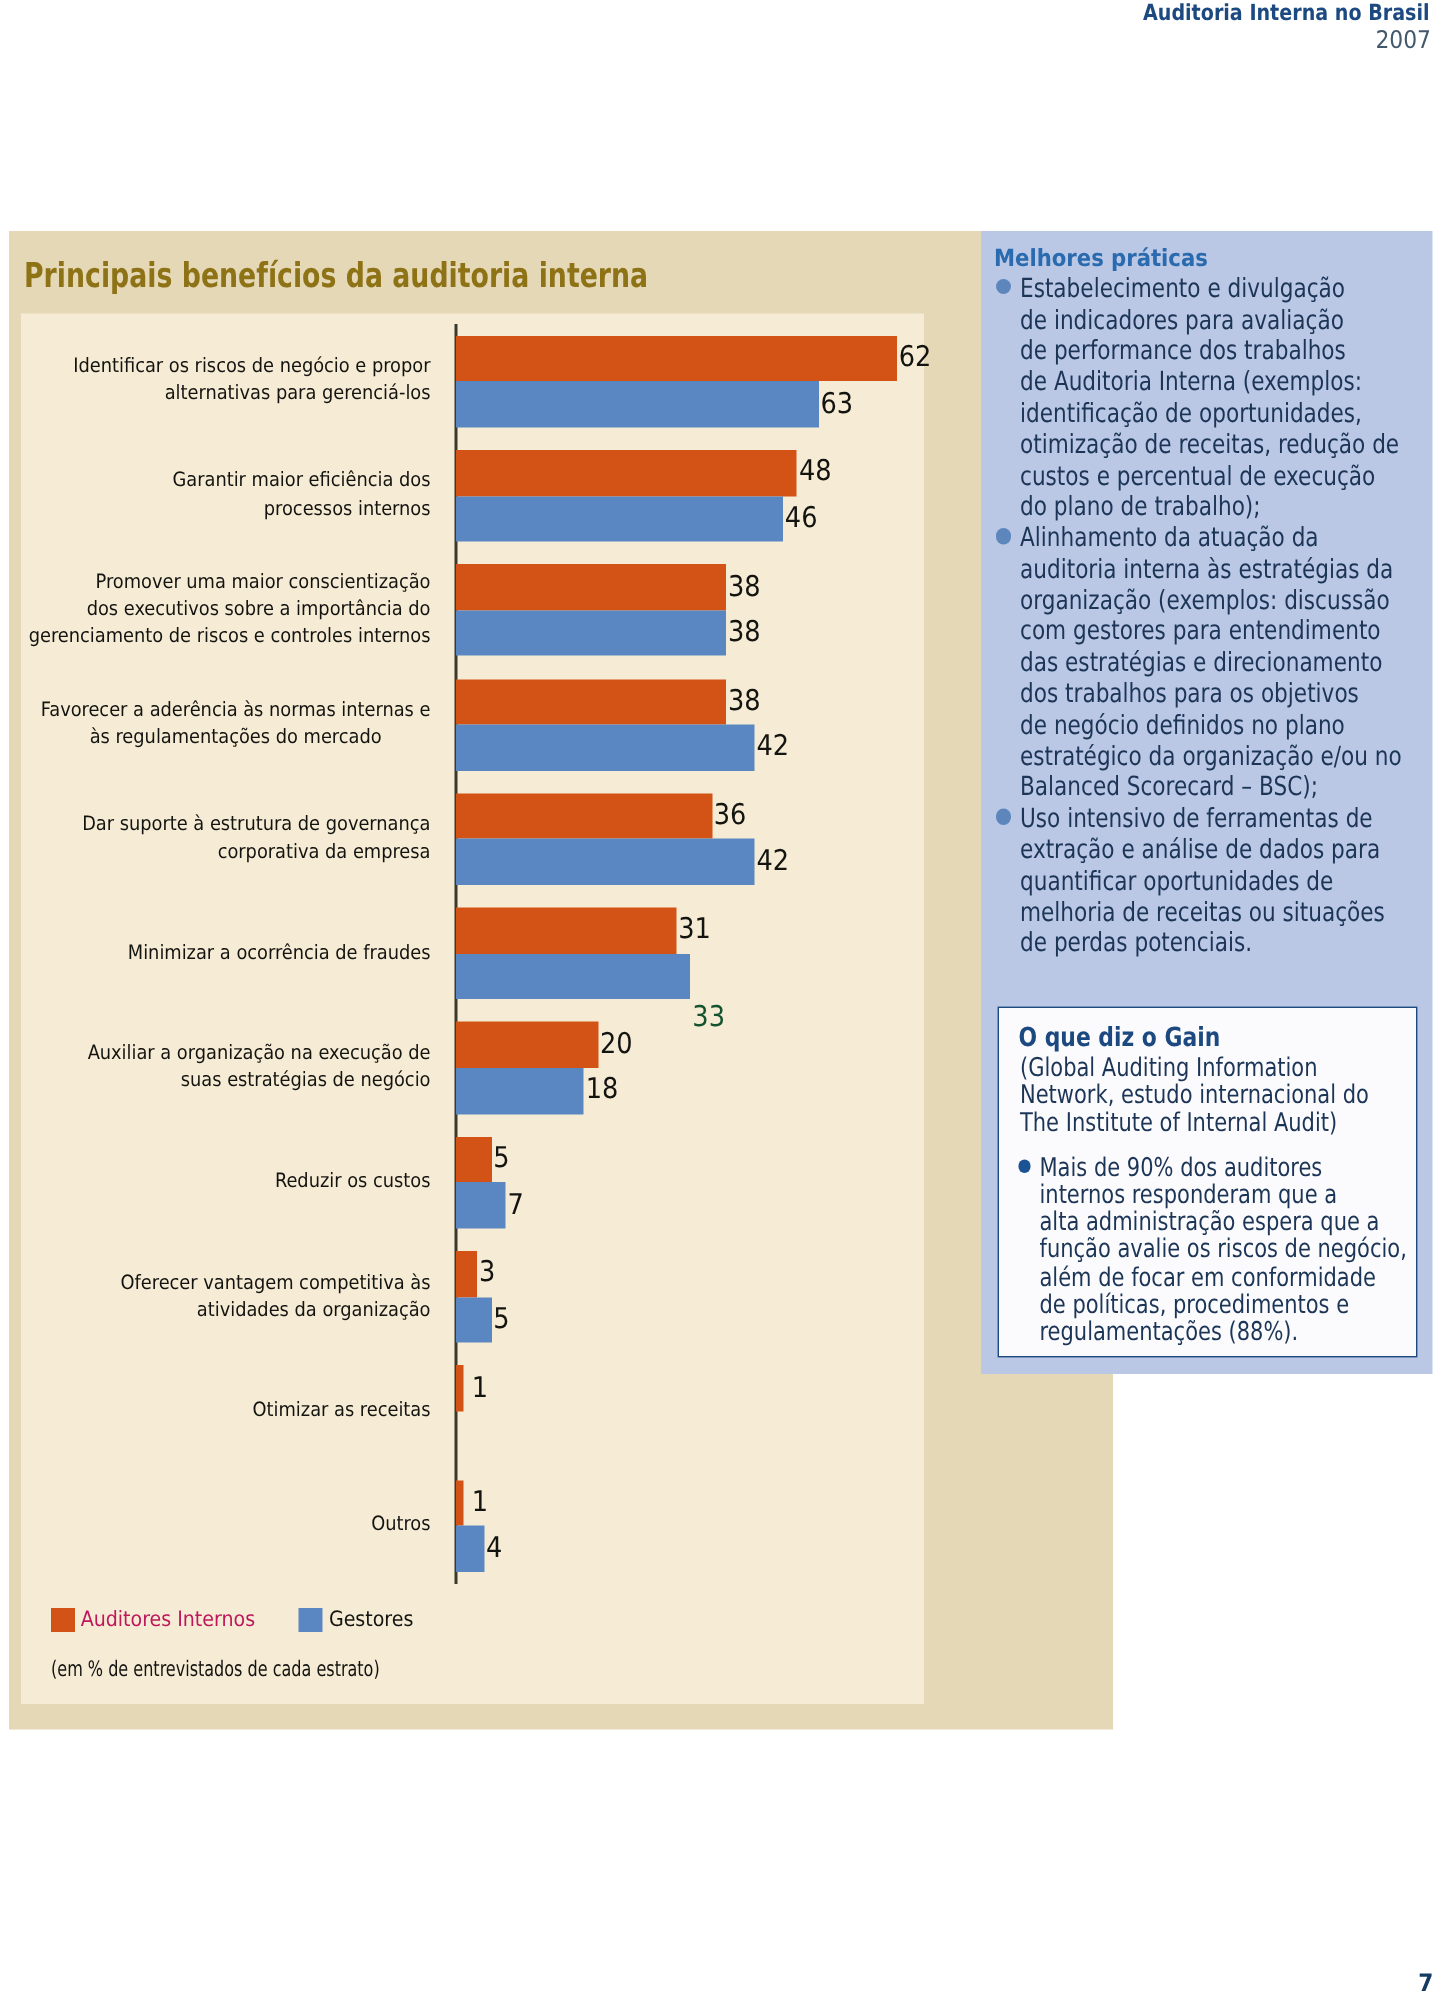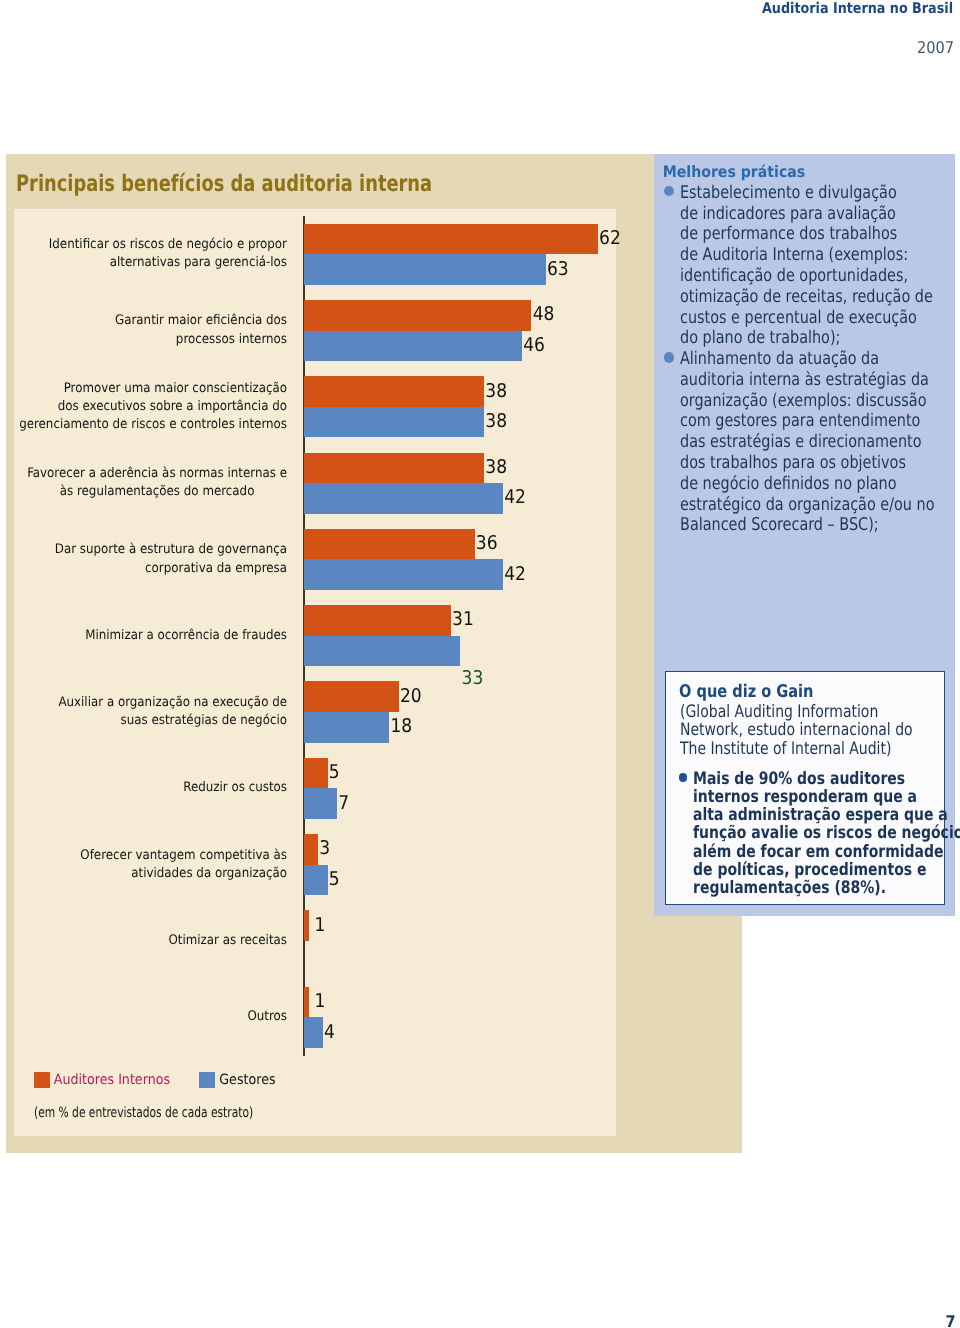--- a/index.html
+++ b/index.html
@@ -66,33 +66,33 @@
   
   #gain{position:absolute;left:11px;top:517px;width:280.5px;height:233.5px;
     background:#fbfbfd;border:1.6px solid #1c4a80;box-sizing:border-box;}
   #gain-head{position:absolute;left:13px;top:10.2px;color:#1c4a80;
     font-size:17.6px;font-weight:bold;white-space:nowrap;
     transform:scaleX(0.921);transform-origin:left top;}
   .gain-sub{position:absolute;left:14.5px;font-size:17.2px;color:#1c3557;
     line-height:18.3px;white-space:nowrap;
     transform:scaleX(0.905);transform-origin:left top;}
   .gain-list{position:absolute;left:14.5px;top:97.6px;width:250px;}
-  .gain-item{position:relative;padding-left:13px;font-weight:bold;}
+  .gain-item{position:relative;padding-left:13px;}
   .gain-bullet{position:absolute;left:-0.9px;top:3.8px;width:8.2px;height:8.2px;
     border-radius:50%;background:#1c5395;}
   .gain-line{font-size:17.2px;color:#1c3557;line-height:18.3px;white-space:nowrap;
     transform:scaleX(0.905);transform-origin:left top;}
 </style>
 </head>
 <body>
 
 <div class="page">
 
   <div id="hdr-title" style="color: rgb(28, 74, 128);">Auditoria Interna no Brasil</div>
-  <div id="hdr-year" style="color: rgb(67, 89, 107); margin-top: 21px;">2007</div>
+  <div id="hdr-year" style="color: rgb(67, 89, 107);">2007</div>
 
   <div id="panel-outer" style="background: rgb(229, 216, 183);">
     <div id="chart-title" style="color: rgb(142, 114, 22);">Principais benefícios da auditoria interna</div>
     <div id="panel-inner" style="background: rgb(246, 236, 213);"></div>
     <div id="chart">
       <div class="axis-line" style="background: rgb(58, 58, 44);"></div>
     <div class="bar o" style="background: rgb(211, 82, 21); left: 297.8px; top: 69.7px; width: 294.004px;"></div>
         <div class="blabel" style="left: 593.104px; top: 78px; color: rgb(19, 19, 16);">62</div>
         <div class="bar b" style="background: rgb(90, 135, 194); left: 297.8px; top: 100.3px; width: 241.842px;"></div>
         <div class="blabel" style="left: 540.942px; top: 108.6px; color: rgb(19, 19, 16);">63</div>
@@ -204,20 +204,28 @@
           <div class="sp-line" style="color: rgb(28, 53, 87);">Alinhamento da atuação da</div>
           <div class="sp-line" style="color: rgb(28, 53, 87);">auditoria interna às estratégias da</div>
           <div class="sp-line" style="color: rgb(28, 53, 87);">organização (exemplos: discussão</div>
           <div class="sp-line" style="color: rgb(28, 53, 87);">com gestores para entendimento</div>
           <div class="sp-line" style="color: rgb(28, 53, 87);">das estratégias e direcionamento</div>
           <div class="sp-line" style="color: rgb(28, 53, 87);">dos trabalhos para os objetivos</div>
           <div class="sp-line" style="color: rgb(28, 53, 87);">de negócio definidos no plano</div>
           <div class="sp-line" style="color: rgb(28, 53, 87);">estratégico da organização e/ou no</div>
           <div class="sp-line" style="color: rgb(28, 53, 87);">Balanced Scorecard – BSC);</div>
         </div>
+        <div class="sp-item">
+          <span class="sp-bullet" style="background: rgb(93, 134, 189);"></span>
+          <div class="sp-line" style="color: rgb(28, 53, 87);">Uso intensivo de ferramentas de</div>
+          <div class="sp-line" style="color: rgb(28, 53, 87);">extração e análise de dados para</div>
+          <div class="sp-line" style="color: rgb(28, 53, 87);">quantificar oportunidades de</div>
+          <div class="sp-line" style="color: rgb(28, 53, 87);">melhoria de receitas ou situações</div>
+          <div class="sp-line" style="color: rgb(28, 53, 87);">de perdas potenciais.</div>
+        </div>
       </div>
 
     <div id="gain" style="background: rgb(251, 251, 253); border-color: rgb(28, 74, 128);">
       <div id="gain-head" style="color: rgb(28, 74, 128);">O que diz o Gain</div>
       <div class="gain-subwrap">
           <div class="gain-sub" style="color: rgb(28, 53, 87); top: 31px;">(Global Auditing Information</div>
           <div class="gain-sub" style="color: rgb(28, 53, 87); top: 49.3px;">Network, estudo internacional do</div>
           <div class="gain-sub" style="color: rgb(28, 53, 87); top: 67.6px;">The Institute of Internal Audit)</div>
         </div>
       <div class="gain-list">

